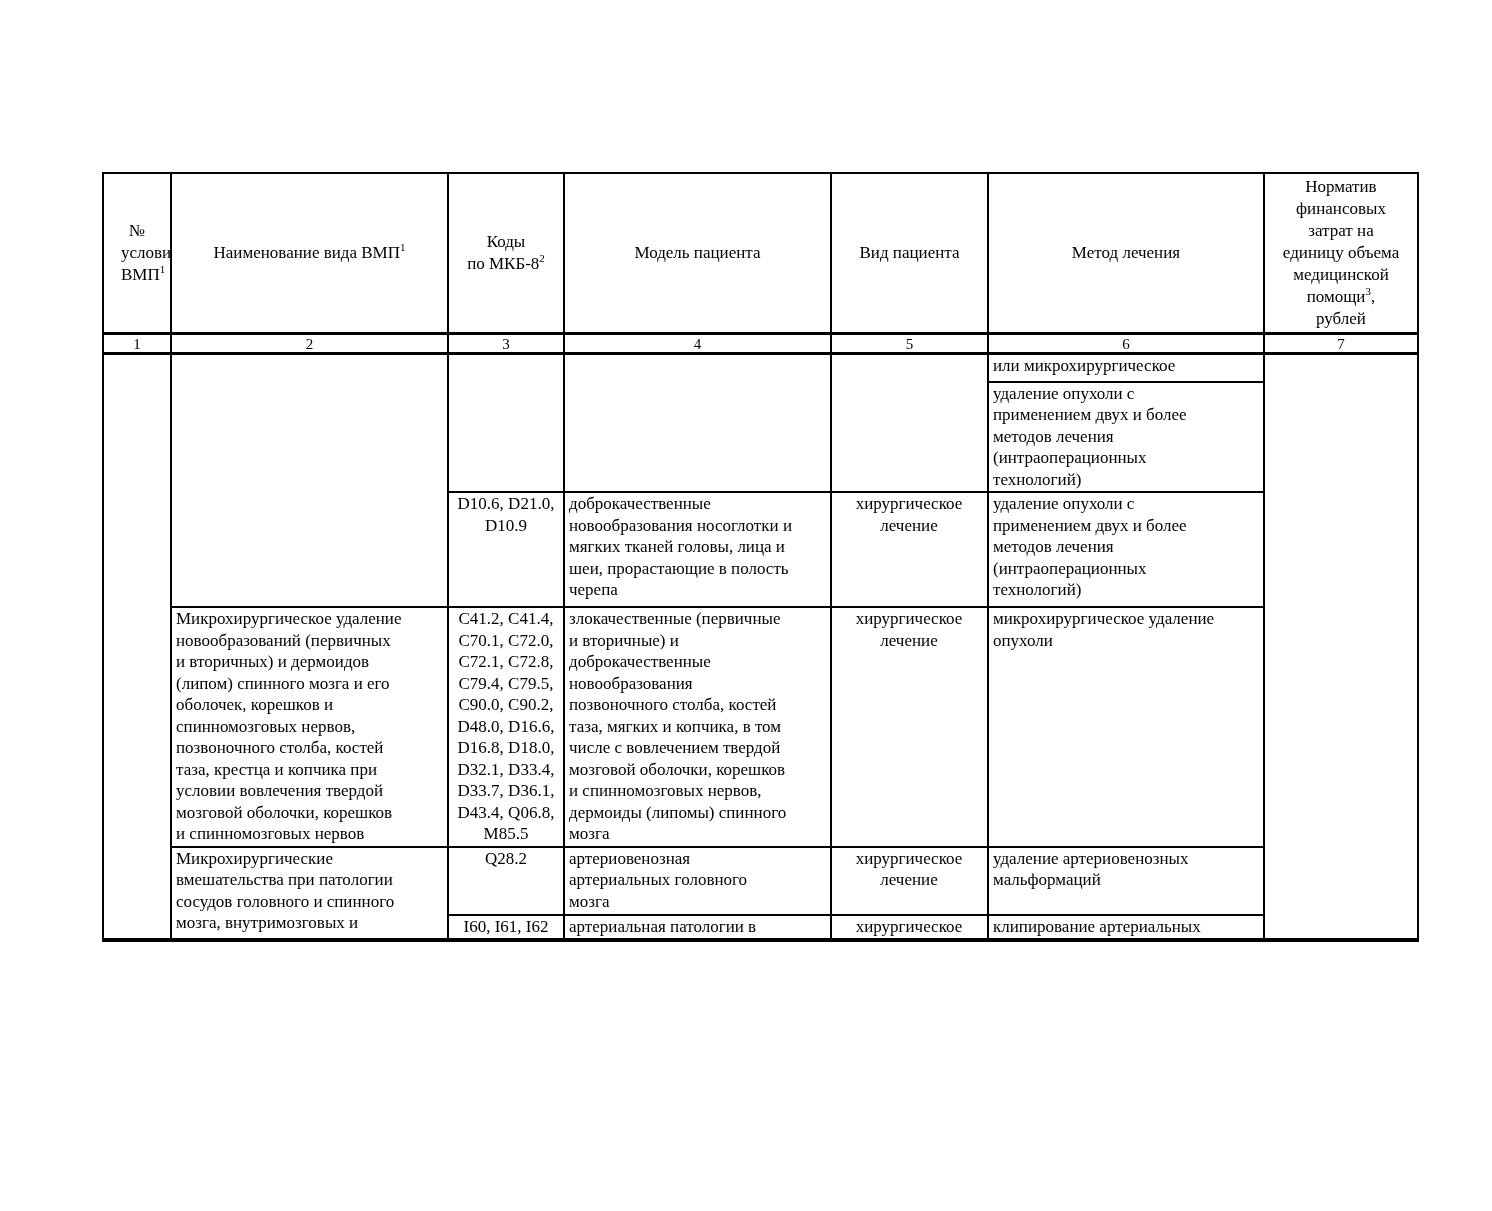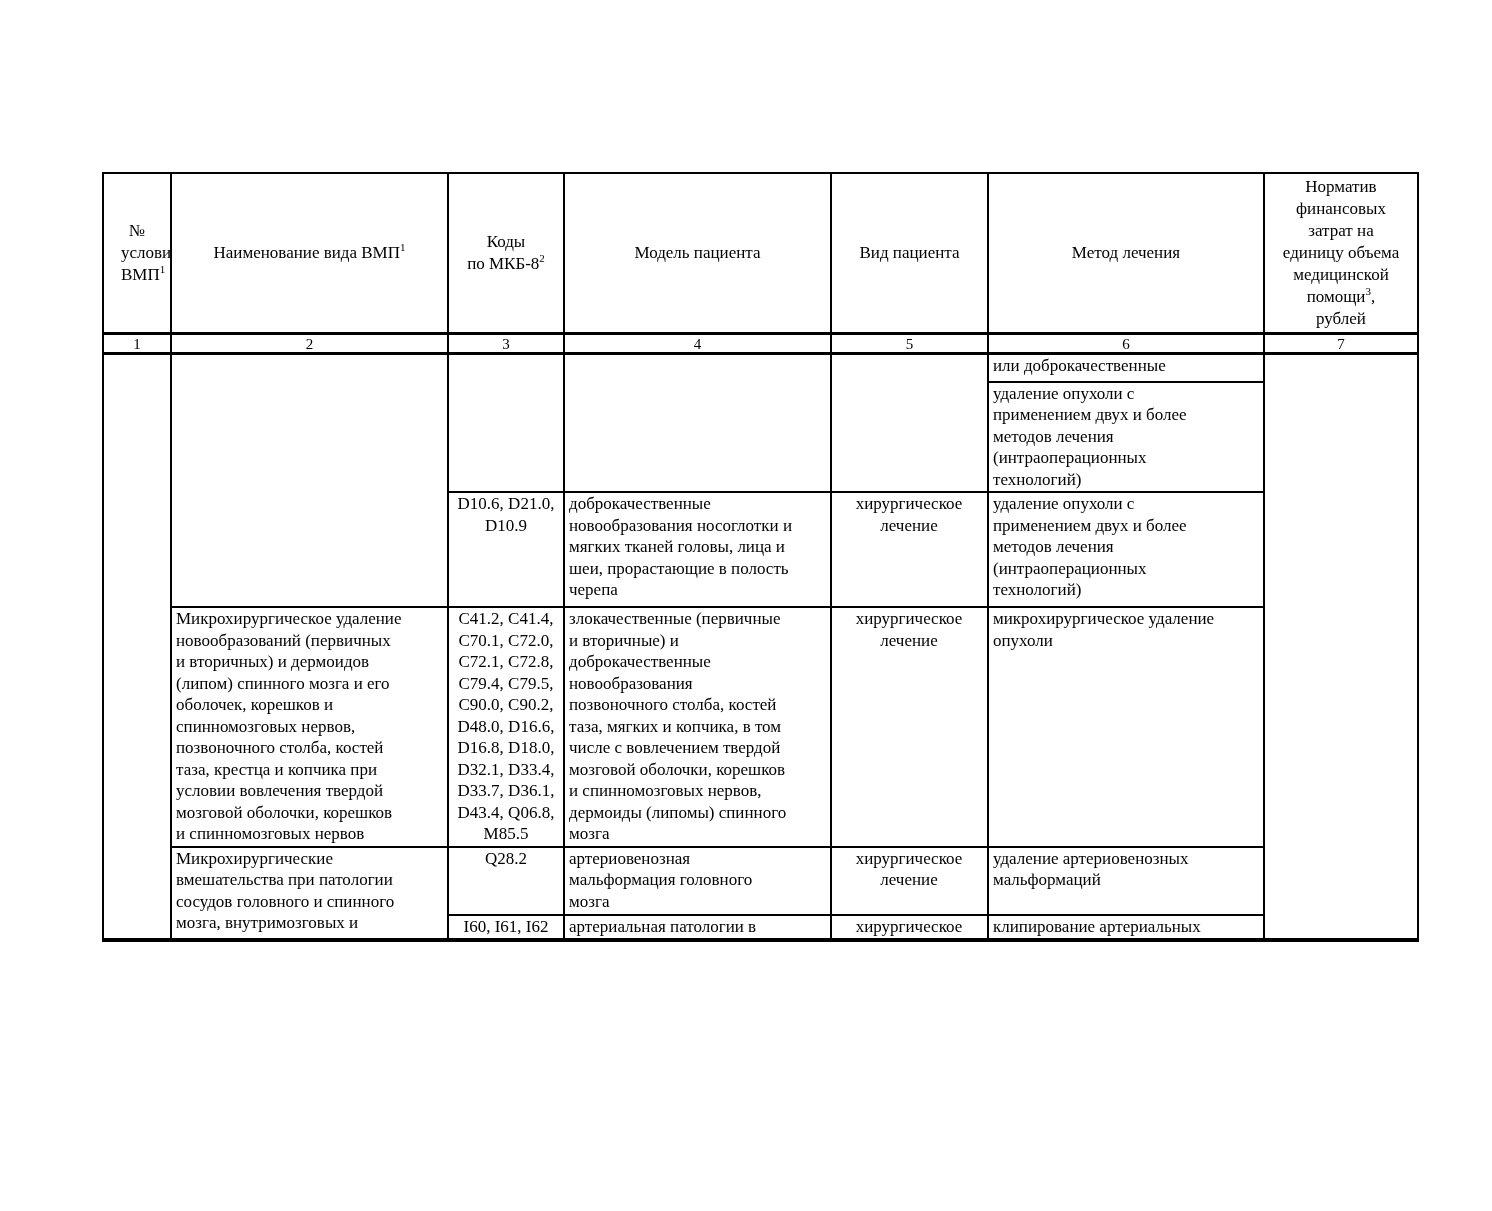--- a/index.html
+++ b/index.html
@@ -97,21 +97,21 @@
       <td>6</td>
       <td>7</td>
     </tr>
 
     <tr class="body" style="height:28px">
       <td rowspan="6"></td>
       <td rowspan="3"></td>
       <td rowspan="2" class="codes"></td>
       <td rowspan="2"></td>
       <td rowspan="2" class="center"></td>
-      <td>или доброкачественные</td>
+      <td>или микрохирургическое</td>
       <td rowspan="6"></td>
     </tr>
 
     <tr class="body" style="height:105px">
       <td>удаление опухоли с
 применением двух и более
 методов лечения
 (интраоперационных
 технологий)</td>
     </tr>
@@ -173,21 +173,21 @@
 опухоли</td>
     </tr>
 
     <tr class="body" style="height:68px">
       <td rowspan="2">Микрохирургические
 вмешательства при патологии
 сосудов головного и спинного
 мозга, внутримозговых и</td>
       <td class="codes">Q28.2</td>
       <td>артериовенозная
-мальформация головного
+артериальных головного
 мозга</td>
       <td class="center">хирургическое
 лечение</td>
       <td>удаление артериовенозных
 мальформаций</td>
     </tr>
 
     <tr class="body pagebreak" style="height:20px">
       <td class="codes">I60, I61, I62</td>
       <td>артериальная патологии в</td>

